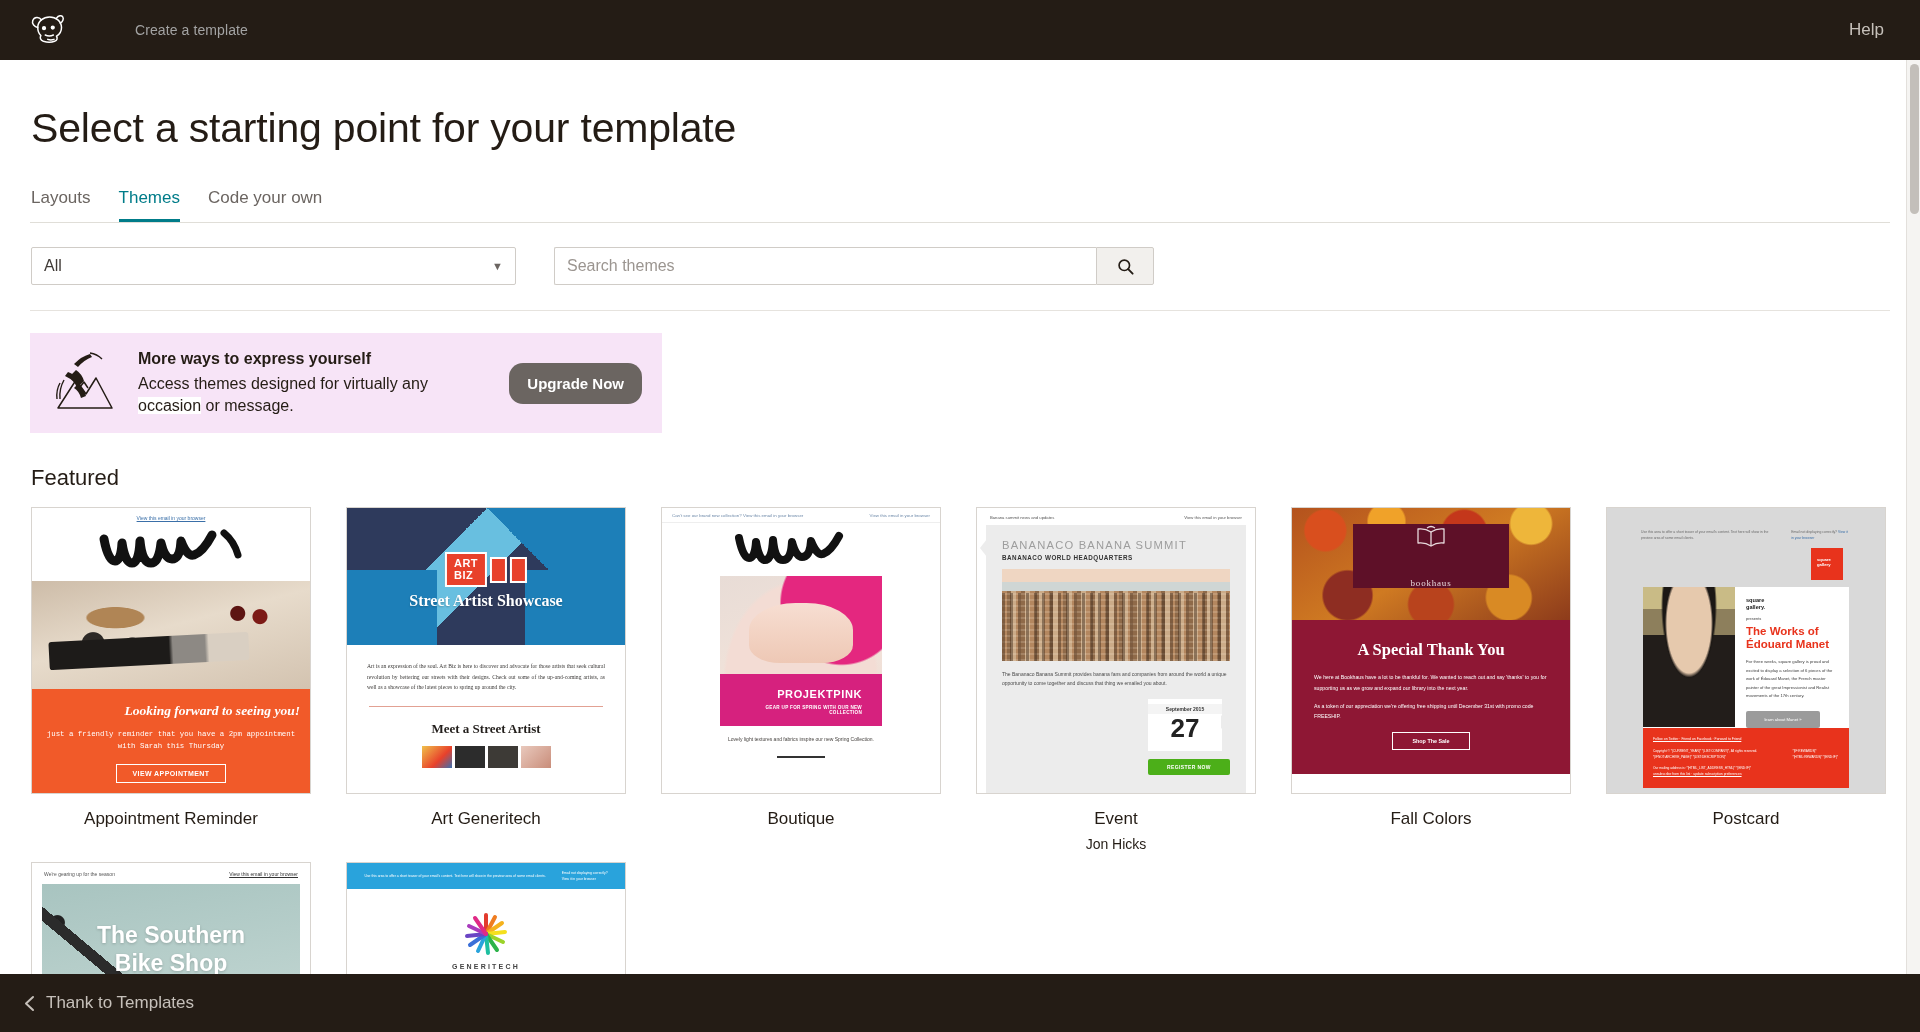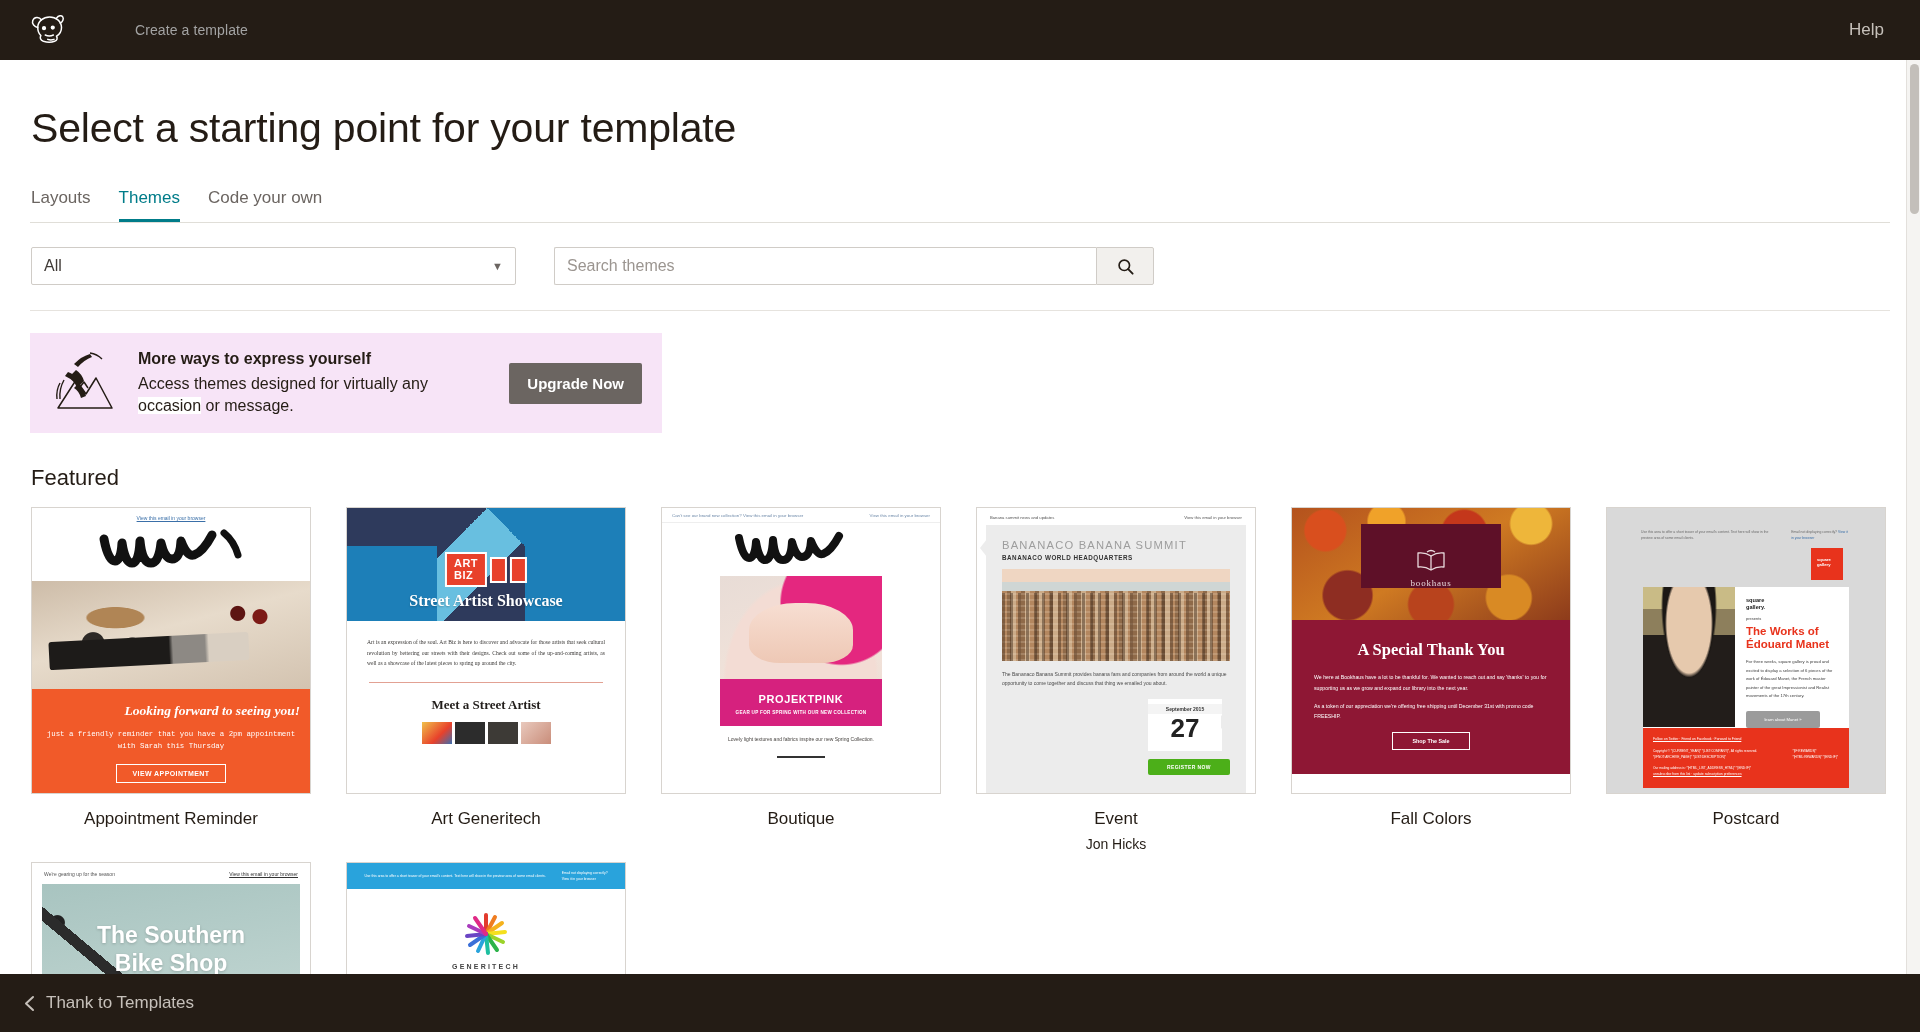--- a/index.html
+++ b/index.html
@@ -146,21 +146,21 @@
   .promo-title { font-size: 16px; font-weight: bold; color: #241c15; margin-bottom: 5px; }
   .promo-body { font-size: 16px; color: #241c15; line-height: 1.35; }
   .promo-body .hl { background: #ffffff; }
   .promo-btn {
     margin-left: auto;
     background: #6b6561;
     color: #fff;
     font-size: 15px;
     font-weight: bold;
     border: none;
-    border-radius: 2px;
+    border-radius: 14px;
     padding: 12px 18px;
     cursor: pointer;
     font-family: "Liberation Sans", sans-serif;
     white-space: nowrap;
   }
 
   
   h2.section-title {
     font-size: 22px;
     font-weight: 400;
@@ -231,21 +231,21 @@
     font-family:"Liberation Mono", monospace;
     color:#fff; font-size:7.4px; text-align:center; line-height:1.6;
   }
   .t1 .cta {
     margin:11px auto 0; width:110px; border:1.5px solid #fff; color:#fff;
     font-size:7px; font-weight:bold; text-align:center; padding:5px 0; letter-spacing:.4px;
   }
 
   
   .t2 .hero {
-    height:113px; position:relative; overflow:hidden;
+    height:137px; position:relative; overflow:hidden;
     background:#5bc0de;
   }
   .t2 .hero .g1,.t2 .hero .g2,.t2 .hero .g3,.t2 .hero .g4 { position:absolute; }
   .t2 .hero .g1 { inset:0; background:#68bfe0; }
   .t2 .hero .g2 {
     left:0; top:0; width:100%; height:100%;
     background:
       linear-gradient(135deg, #2e3a5c 0 50%, transparent 50%) 0 0/140px 140px no-repeat,
       linear-gradient(45deg, transparent 50%, #1d7fb8 50%) 140px 0/140px 140px no-repeat,
       linear-gradient(-45deg, #2e3a5c 0 50%, transparent 50%) 0 0/280px 140px no-repeat;
@@ -292,21 +292,21 @@
       linear-gradient(160deg,#e8dcd6,#f2e3da 60%,#ecd9d2);
     position:relative; overflow:hidden;
   }
   .t3 .photo .hands {
     position:absolute; left:18%; top:18%; width:64%; height:40%;
     background:linear-gradient(180deg,#f7ded2,#eec8b5);
     border-radius:45% 45% 30% 30%;
   }
   .t3 .pinkbar {
     position:absolute; left:0; right:0; bottom:0; background:#d6217e;
-    color:#fff; text-align:center; padding:10px 0 11px;
+    color:#fff; text-align:right; padding:10px 20px 11px;
   }
   .t3 .pinkbar b { font-size:11px; letter-spacing:.6px; }
   .t3 .pinkbar span { display:block; font-size:4.6px; font-weight:bold; letter-spacing:.3px; margin-top:3px; }
   .t3 .caption { text-align:center; font-size:5px; color:#46423f; margin-top:10px; }
   .t3 .botline { width:48px; height:2px; background:#333; margin:14px auto 0; }
 
   
   .t4 { background:#fff; padding:7px 9px; }
   .t4 .head { display:flex; justify-content:space-between; font-size:4.2px; color:#555; padding:0 4px 5px; }
   .t4 .panel { background:#ececec; padding:14px 16px 18px; position:relative; }
@@ -353,22 +353,22 @@
       radial-gradient(circle at 34% 12%, #f0a229 0 18px, transparent 20px),
       radial-gradient(circle at 62% 22%, #c4371b 0 22px, transparent 24px),
       radial-gradient(circle at 86% 14%, #eeb63a 0 20px, transparent 22px),
       radial-gradient(circle at 20% 78%, #8e2d22 0 24px, transparent 26px),
       radial-gradient(circle at 50% 86%, #b8431d 0 22px, transparent 24px),
       radial-gradient(circle at 78% 80%, #d98a24 0 22px, transparent 24px),
       linear-gradient(150deg,#b4521d,#cf7a22 50%,#8d3b1b);
   }
   .t5 .logobox {
     position:absolute; left:50%; top:16px; transform:translateX(-50%);
-    width:140px; height:64px; background:#5e1028; color:#e8d9dc;
-    display:flex; flex-direction:column; align-items:center; justify-content:flex-end; gap:4px;
+    width:156px; height:64px; background:#5e1028; color:#e8d9dc;
+    display:flex; flex-direction:column; align-items:center; justify-content:space-between; gap:4px;
   }
   .t5 .logobox .name { font-family:"Liberation Serif", serif; font-size:9px; letter-spacing:.8px; }
   .t5 .maroon { background:#8e1734; padding:20px 22px 24px; color:#fff; }
   .t5 .maroon h3 {
     font-family:"Liberation Serif", serif; font-weight:bold; font-size:16.5px;
     text-align:center; margin-bottom:12px;
   }
   .t5 .maroon p { font-size:5.2px; line-height:2; margin-bottom:8px; }
   .t5 .shopbtn {
     margin:10px auto 0; width:78px; border:1px solid #fff; text-align:center;

